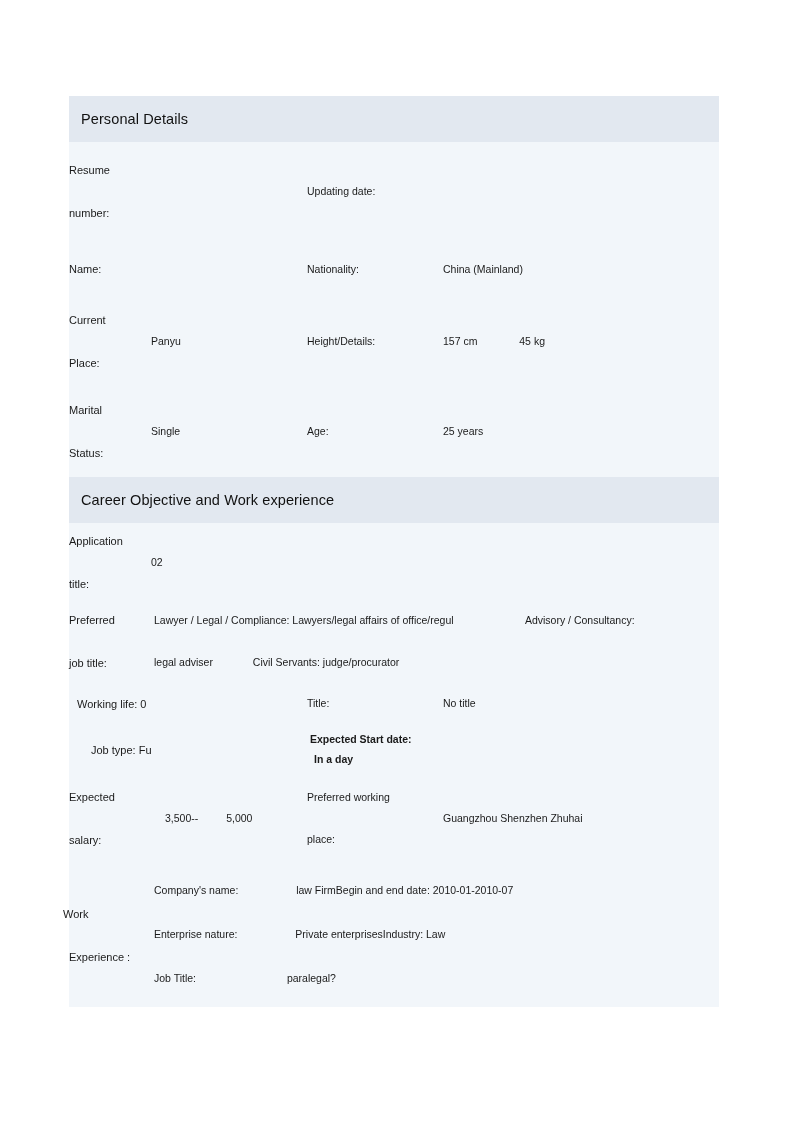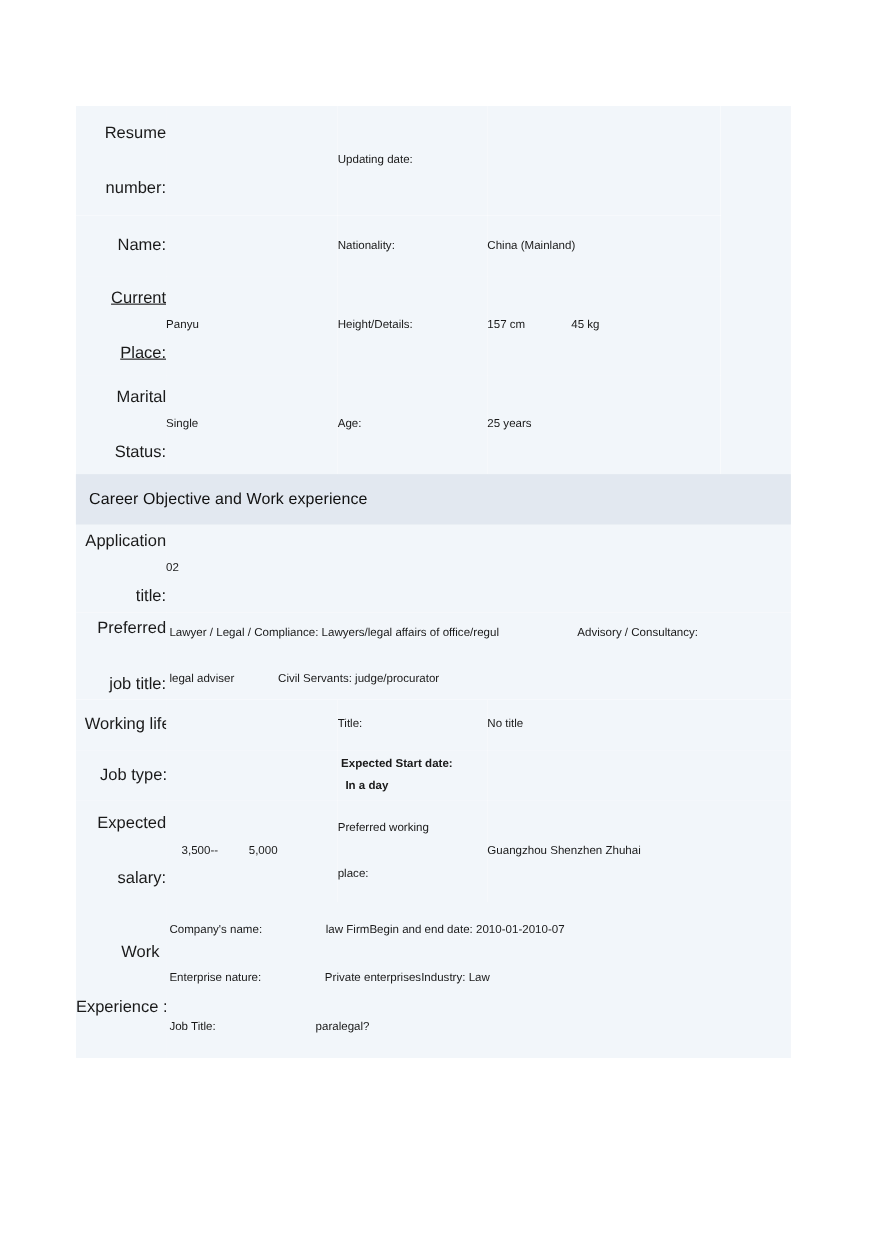--- a/index.html
+++ b/index.html
@@ -51,23 +51,22 @@
   }
   table.grid td {
     vertical-align: middle;
     padding: 0;
     border: 0;
     background: #f2f6fa;
     position: relative;
   }
   td.label {
     background: #eaeff6;
-    text-align: right;
     padding-right: 3px;
-    font-size: 15px;
+    font-size: 11px;
     line-height: 1.9;
     color: #1a1a1a;
     border-right: 1px solid #c3cdd8;
     white-space: nowrap;
   }
   td.val {
     background: #f2f6fa;
     text-align: left;
     padding-left: 3px;
     color: #1a1a1a;
@@ -92,20 +91,21 @@
     white-space: nowrap;
   }
   .gapline { height: 22px; }
 </style>
 </head>
 <body>
 
 <div class="page">
   <div class="doc">
 
+    <div class="section-header">Personal Details</div>
 
     <table class="grid">
       <colgroup>
         <col style="width:82px">
         <col style="width:156px">
         <col style="width:136px">
         <col style="width:212px">
         <col style="width:64px">
       </colgroup>
 
@@ -123,21 +123,21 @@
       </tr>
 
       <tr>
         <td class="label hline-t" style="height:55px;">Name:</td>
         <td class="val hline-t"></td>
         <td class="mid-right vline-l hline-t">Nationality:</td>
         <td class="val vline-l hline-t">China (Mainland)</td>
       </tr>
 
       <tr>
-        <td class="label hline-t" style="height:90px;text-decoration:underline;">
+        <td class="label hline-t" style="height:90px;">
           <span class="stack-line">Current</span>
           <span class="gapline" style="display:block"></span>
           <span class="stack-line">Place:</span>
         </td>
         <td class="val hline-t">Panyu</td>
         <td class="mid-right vline-l hline-t">
           <span class="nowrap">Height/Details:</span>
         </td>
         <td class="val vline-l hline-t">
           <span class="nowrap">157 cm</span>

